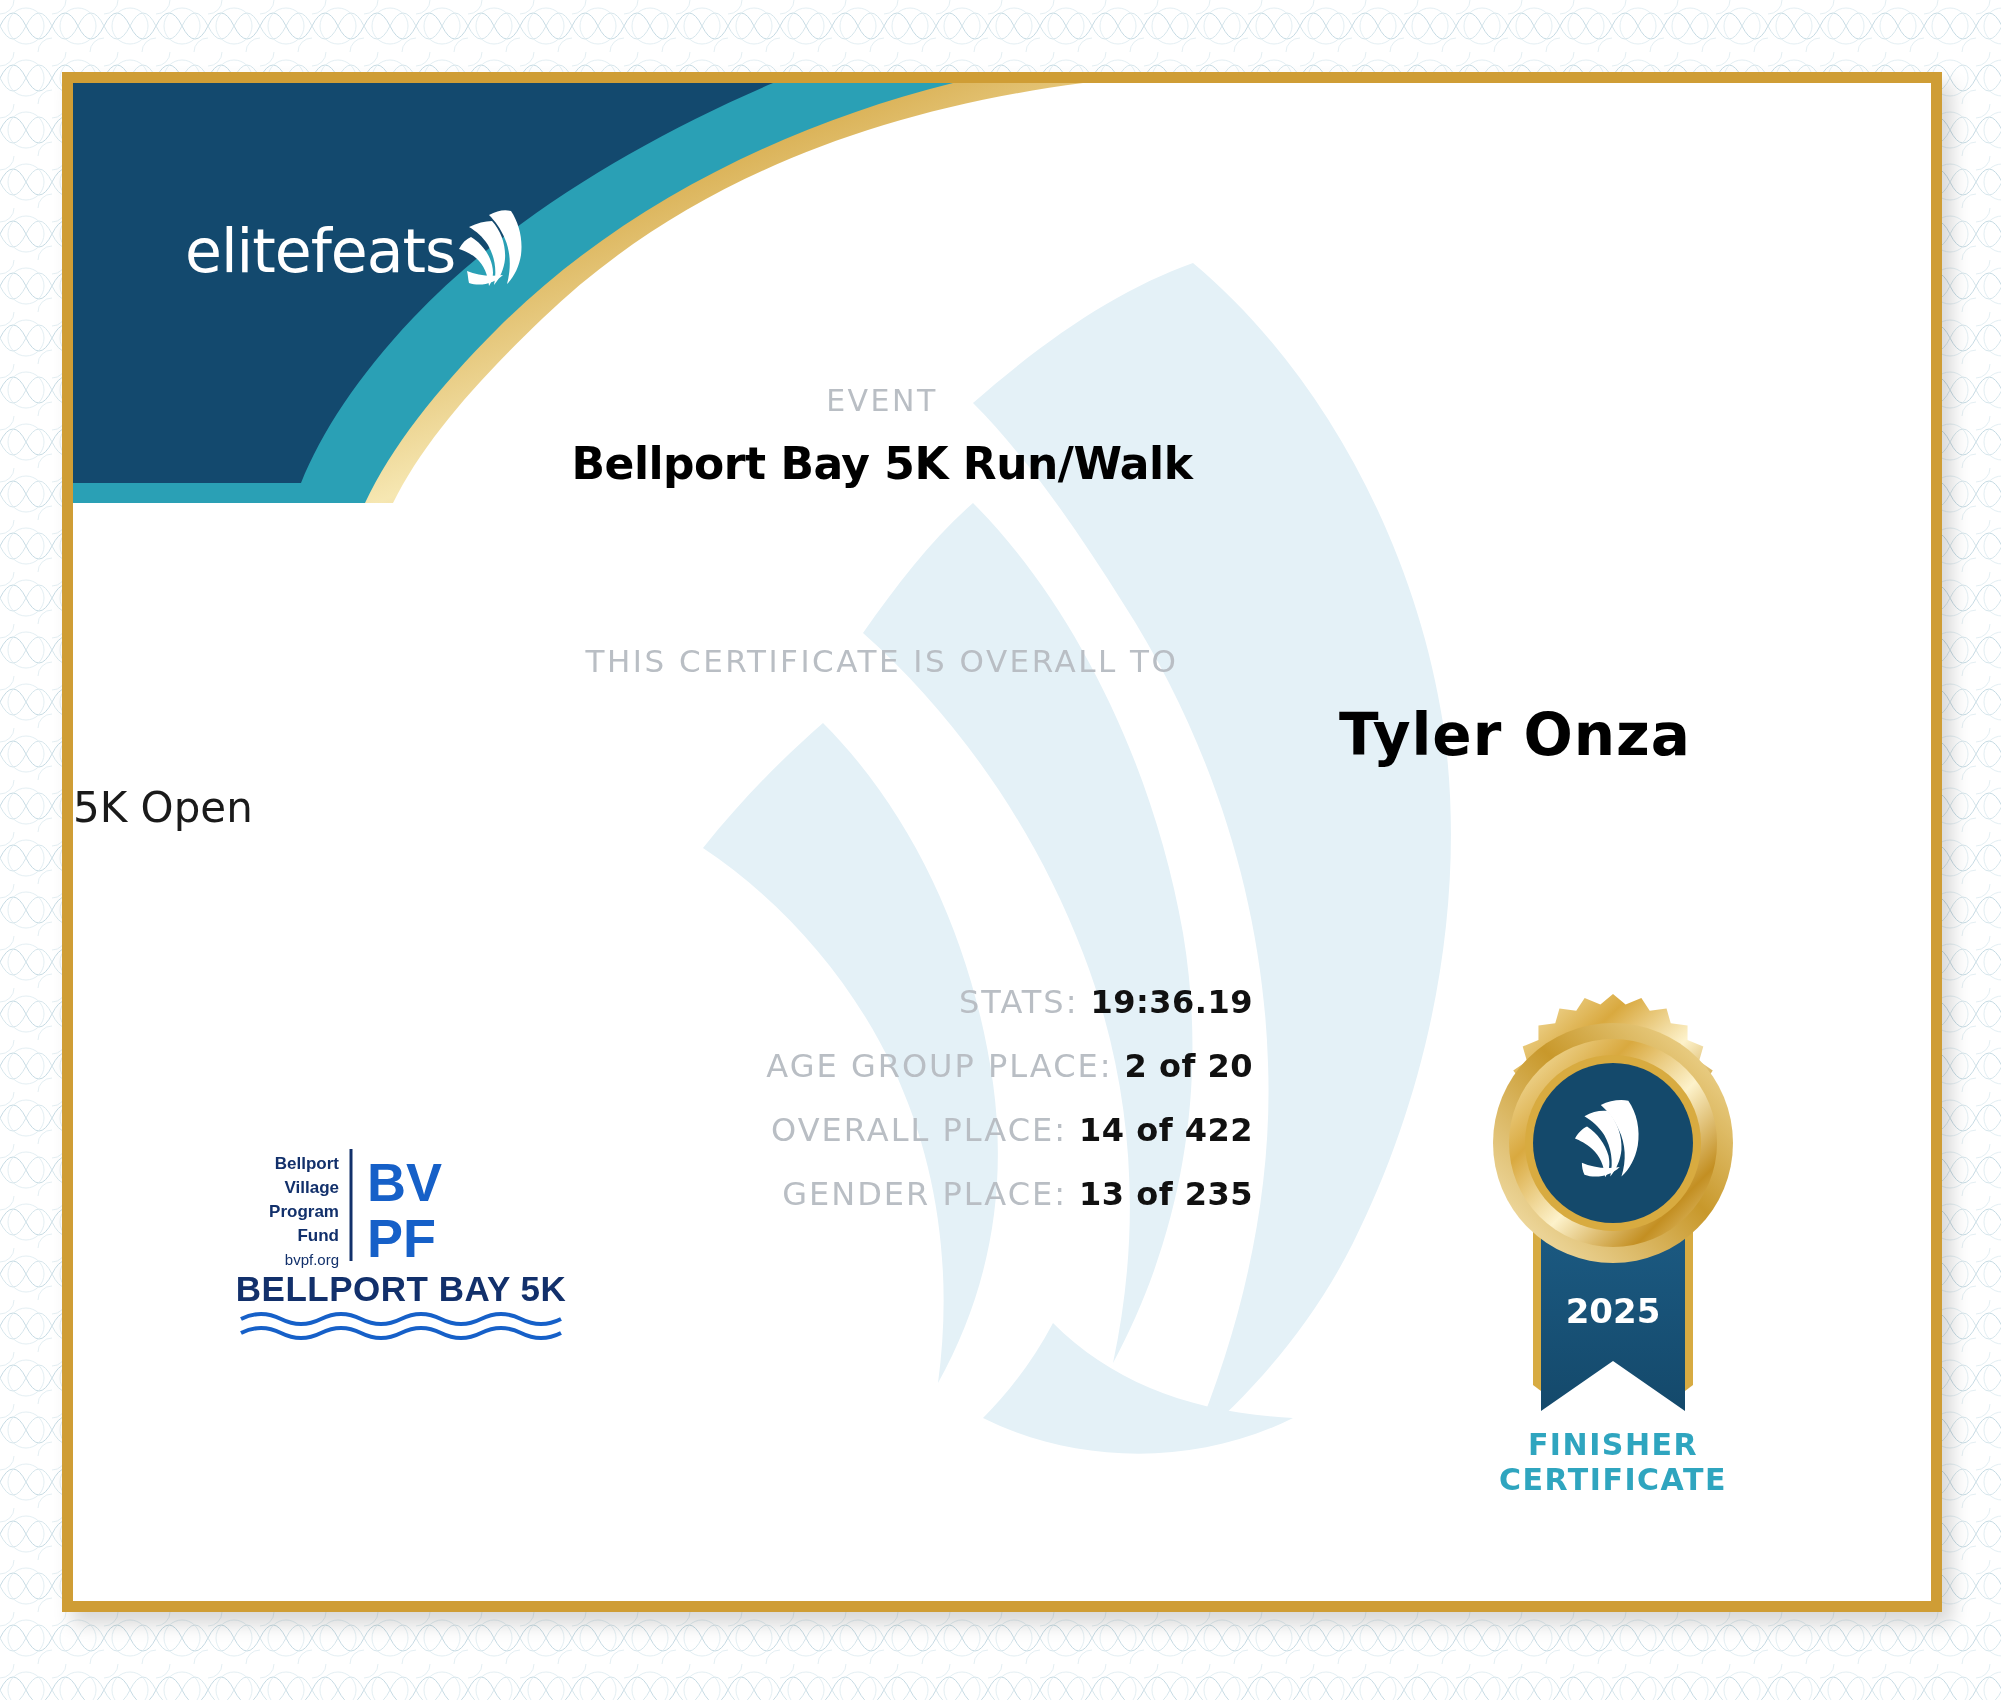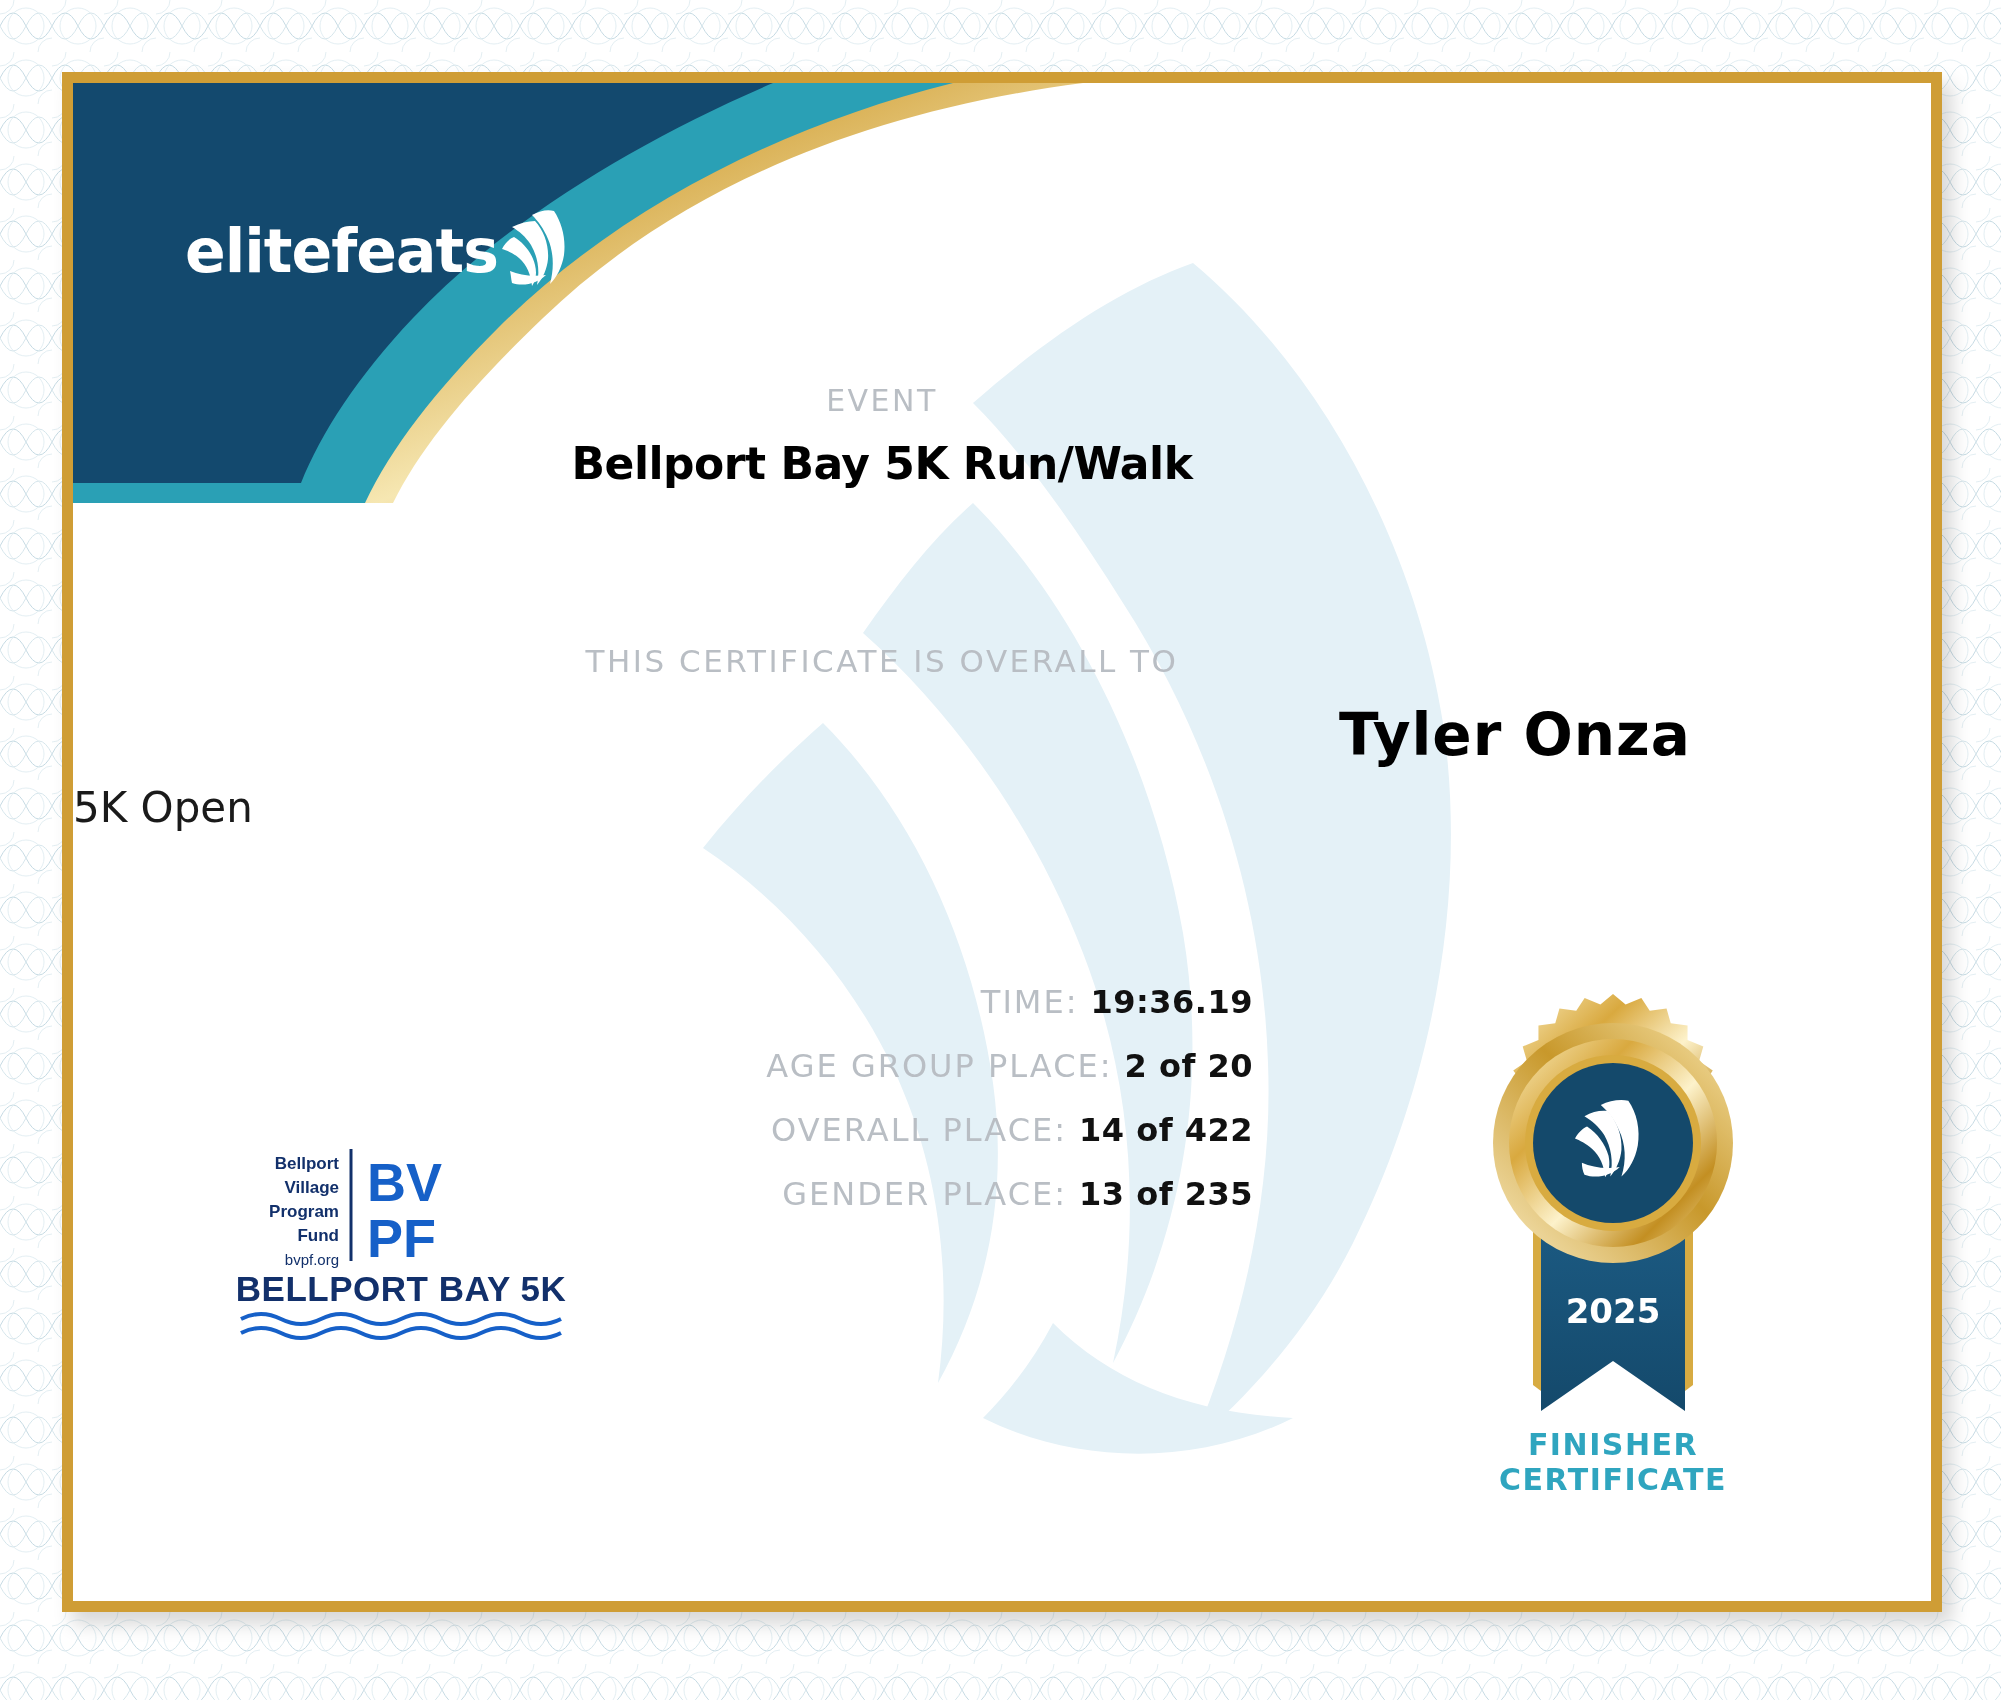--- a/index.html
+++ b/index.html
@@ -80,21 +80,21 @@
   .logo-wrap {
     position: absolute;
     left: 112px;
     top: 132px;
     display: flex;
     align-items: center;
   }
   .logo-text {
     font-family: "DejaVu Sans", sans-serif;
     font-size: 60px;
-    font-weight: bold;
+    font-weight: normal;
     color: #ffffff;
     letter-spacing: -1px;
     line-height: 1;
   }
   .logo-wing {
     margin-left: 4px;
     margin-top: -6px;
   }
 
   
@@ -314,21 +314,21 @@
         <div class="label event-label">EVENT</div>
         <div class="event-name">Bellport Bay 5K Run/Walk</div>
 
         <div class="label awarded-label">THIS CERTIFICATE IS OVERALL TO</div>
         <div class="recipient-name">Tyler Onza</div>
         <div class="division">5K Open</div>
 
 
         <div class="stats-list">
           <div class="stat-row">
-            <span class="stat-key">TIME:</span>
+            <span class="stat-key">STATS:</span>
             <span class="stat-val">19:36.19</span>
           </div>
           <div class="stat-row">
             <span class="stat-key">AGE GROUP PLACE:</span>
             <span class="stat-val">2 of 20</span>
           </div>
           <div class="stat-row">
             <span class="stat-key">OVERALL PLACE:</span>
             <span class="stat-val">14 of 422</span>
           </div>

